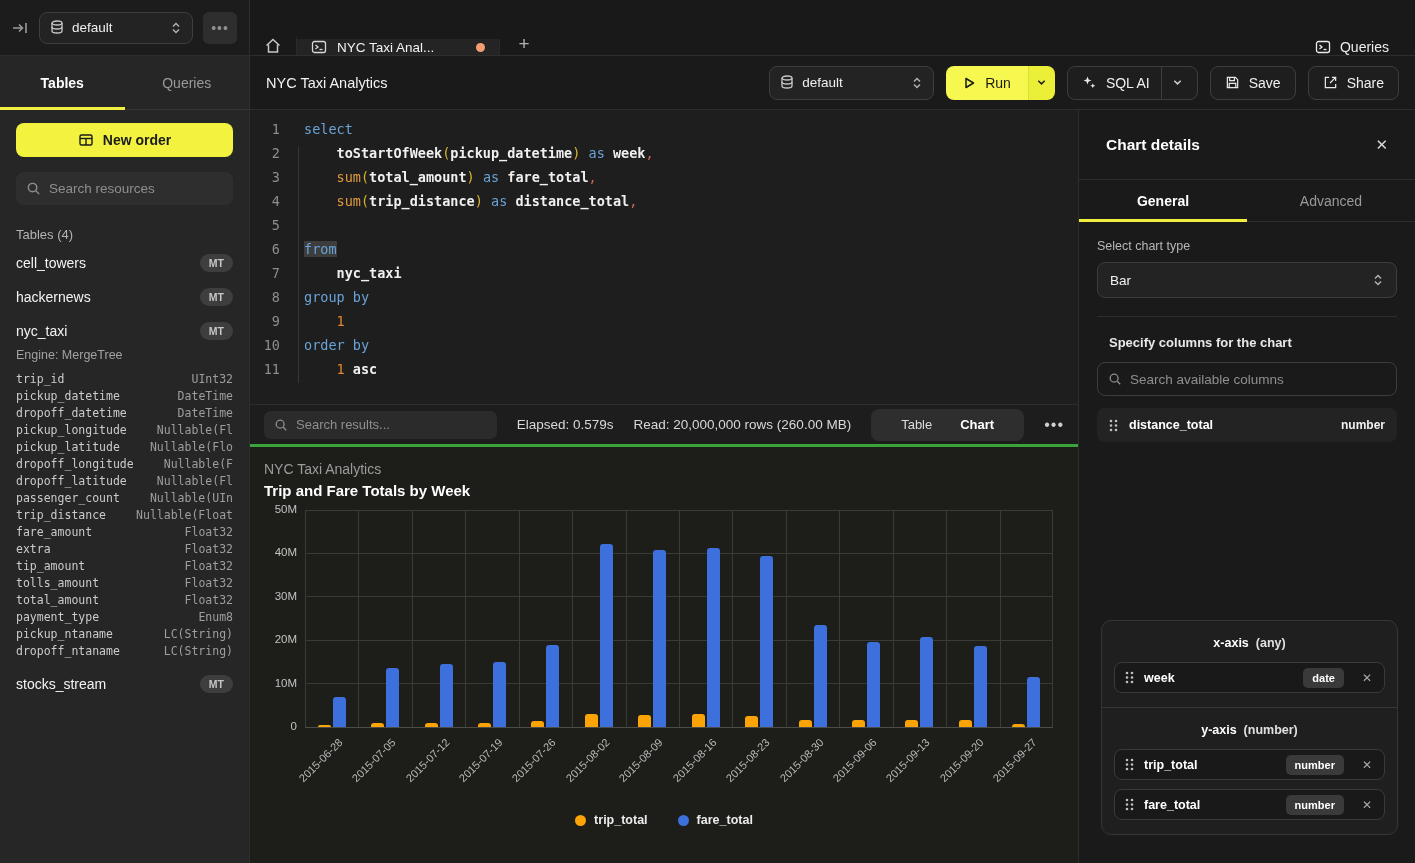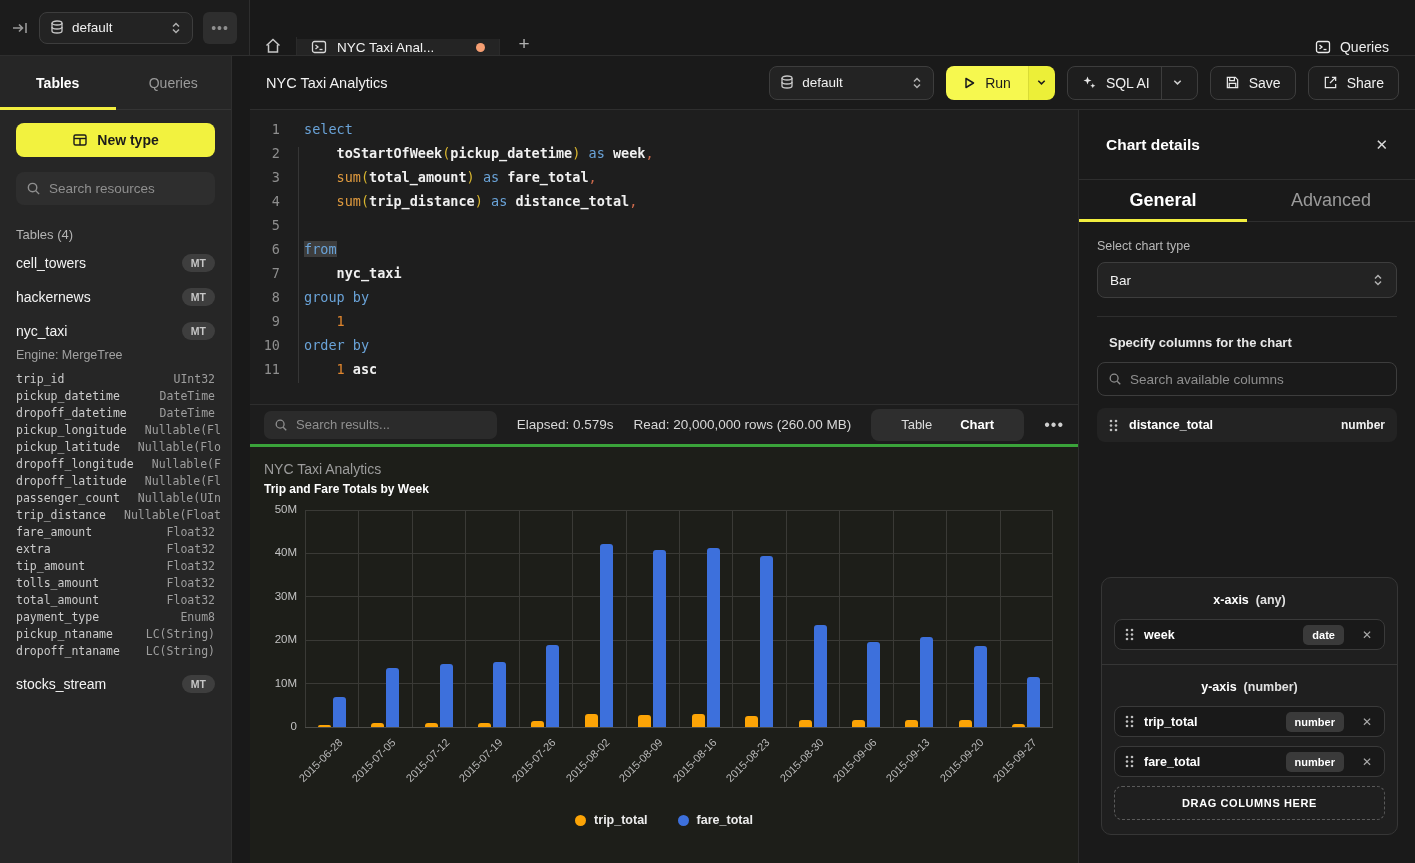--- a/index.html
+++ b/index.html
@@ -34,21 +34,21 @@
     display:flex; align-items:center; gap:10px; padding:0 14px; cursor:pointer;
   }
   .doc-tab .t-icon { color:#d8d8d8; }
   .tab-title { font-size:13.5px; color:#f2f2f2; white-space:nowrap; overflow:hidden; flex:1; }
   .dirty-dot { width:9px; height:9px; border-radius:50%; background:#f59e72; flex:none; }
   .newtab-btn { width:48px; display:flex; align-items:center; justify-content:center; color:#b0b0b0; font-size:19px; cursor:pointer; }
   .topbar-spacer { flex:1; }
   .queries-btn { display:flex; align-items:center; gap:9px; color:#ececec; font-size:14px; padding:0 26px; cursor:pointer; }
 
   
-  .sidebar { position:absolute; left:0; top:56px; width:232px; bottom:0; background:#262626; border-right:1px solid #2e2e2e; overflow:hidden; }
+  .sidebar { position:absolute; left:0; top:56px; width:250px; bottom:0; background:#262626; border-right:1px solid #2e2e2e; overflow:hidden; }
   .sidebar-tabs { height:54px; display:flex; border-bottom:1px solid #343434; }
   .s-tab { flex:1; display:flex; align-items:center; justify-content:center; font-size:14px; color:#9a9a9a; position:relative; cursor:pointer; }
   .s-tab.active { color:#ffffff; font-weight:bold; }
   .s-tab.active::after { content:""; position:absolute; left:0; right:0; bottom:-1px; height:3px; background:#f2ee3f; }
   .new-table-btn {
     margin:13px 16px 0; height:34px; background:#f2f23f; border-radius:8px;
     color:#1b1b1b; font-weight:bold; font-size:14px;
     display:flex; align-items:center; justify-content:center; gap:9px; cursor:pointer;
   }
   .search-box {
@@ -113,42 +113,42 @@
   .view-toggle { margin-left:auto; background:#2e2e2e; border-radius:8px; padding:16px; display:flex; height:30px; }
   .vt-seg { padding:0 14px; display:flex; align-items:center; font-size:13px; color:#dcdcdc; border-radius:6px; cursor:pointer; }
   .vt-seg.active { background:#151515; color:#fff; font-weight:bold; }
   .kebab { color:#cfcfcf; font-size:16px; letter-spacing:1px; cursor:pointer; }
 
   .chart-grab { position:absolute; left:250px; top:444px; width:828px; height:3px; background:#3aa33a; }
 
   
   .chart-panel { position:absolute; left:250px; top:447px; width:828px; height:416px; background:#1d1e19; overflow:hidden; }
   .chart-title { position:absolute; left:14px; top:14px; color:#9c9c9c; font-size:14px; }
-  .chart-subtitle { position:absolute; left:14px; top:35px; color:#ffffff; font-size:12px; font-weight:bold; }
+  .chart-subtitle { position:absolute; left:14px; top:35px; color:#ffffff; font-size:15px; font-weight:bold; }
   .plot { position:absolute; left:55px; top:63px; width:748px; height:217px; }
   .gridline-h { position:absolute; left:0; width:100%; height:1px; background:#3a3a36; }
   .gridline-v { position:absolute; top:0; height:100%; width:1px; background:#3a3a36; }
   .baseline { background:#4c4c48; }
   .ytick { position:absolute; left:-48px; width:40px; text-align:right; color:#c2c2c2; font-size:11.5px; }
   .bar { position:absolute; bottom:0; width:13px; border-radius:3px 3px 0 0; }
   .xlabel {
     position:absolute; color:#b8b8b8; font-size:11px; white-space:nowrap;
     transform-origin:100% 0; transform:rotate(-45deg);
   }
   .legend { position:absolute; left:0; right:0; top:366px; display:flex; justify-content:center; gap:30px; }
   .legend-item { display:flex; align-items:center; gap:8px; font-size:12.5px; color:#ececec; font-weight:bold; cursor:pointer; }
   .legend-dot { width:11px; height:11px; border-radius:50%; }
 
   
   .details { position:absolute; left:1078px; top:110px; width:337px; bottom:0; background:#1a1a1a; border-left:1px solid #2e2e2e; }
   .dp-header { height:70px; border-bottom:1px solid #2e2e2e; display:flex; align-items:center; justify-content:space-between; padding:0 27px; }
   .dp-title { font-size:15.5px; font-weight:bold; color:#ffffff; }
   .dp-close { color:#d8d8d8; font-size:15px; cursor:pointer; }
   .dp-tabs { height:42px; display:flex; border-bottom:1px solid #2e2e2e; }
-  .dp-tab { flex:1; display:flex; align-items:center; justify-content:center; color:#9a9a9a; font-size:18px; position:relative; cursor:pointer; }
+  .dp-tab { flex:1; display:flex; align-items:center; justify-content:center; color:#9a9a9a; font-size:14px; position:relative; cursor:pointer; }
   .dp-tab.active { color:#fff; font-weight:bold; }
   .dp-tab.active::after { content:""; position:absolute; left:0; right:0; bottom:-1px; height:3px; background:#f2ee3f; }
   .dp-body { padding:17px 18px 0; }
   .dp-label { color:#b8b8b8; font-size:12.5px; margin-bottom:9px; }
   .dp-select {
     height:36px; background:#232323; border:1px solid #3d3d3d; border-radius:8px;
     display:flex; align-items:center; justify-content:space-between; padding:0 12px;
     font-size:13.5px; color:#f2f2f2; cursor:pointer;
   }
   .dp-divider { height:1px; background:#2e2e2e; margin:18px 0; }
@@ -252,21 +252,21 @@
       <div class="s-tab">Queries</div>
     </div>
     <div class="new-table-btn">
       <span>
         <svg width="16" height="16" viewBox="0 0 16 16" fill="none" stroke="#1b1b1b" stroke-width="1.4">
             <rect x="2" y="3" width="12" height="10" rx="1.5"></rect>
             <path d="M2 6.5h12"></path>
             <path d="M8 6.5V13"></path>
           </svg>
       </span>
-      <span>New type</span>
+      <span>New order</span>
     </div>
     <div class="search-box">
       <span>
         <svg width="15" height="15" viewBox="0 0 16 16" fill="none" stroke="#8f8f8f" stroke-width="1.5">
             <circle cx="7" cy="7" r="4.5"></circle>
             <path d="M10.5 10.5 14 14"></path>
           </svg>
       </span>
       <input type="text" placeholder="Search resources" style="">
     </div>
@@ -657,18 +657,17 @@
                   <circle cx="7" cy="6.5" r="1.3" fill="#c0c0c0"></circle>
                   <circle cx="2" cy="11" r="1.3" fill="#c0c0c0"></circle>
                   <circle cx="7" cy="11" r="1.3" fill="#c0c0c0"></circle>
                 </svg>
               </span>
               <span class="chip-name">fare_total</span>
               <span class="type-pill">number</span>
               <span class="chip-x">✕</span>
             </div>
           </div>
-        <div class="drop-zone">DRAG COLUMNS HERE</div>
       </div>
     </div>
   </div>
 
 </div>
 
 </body></html>

